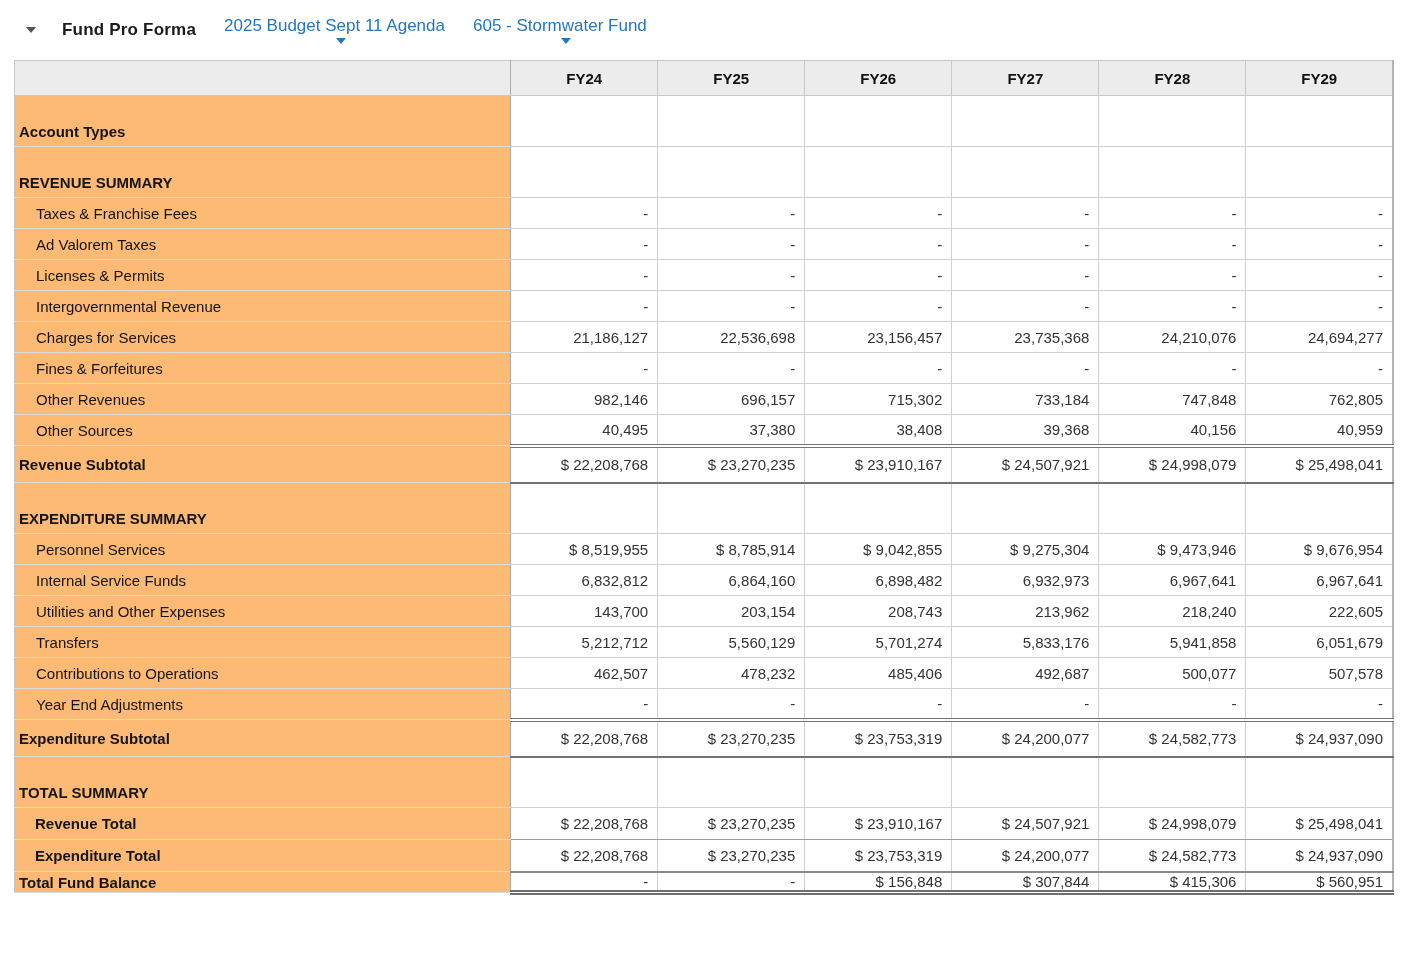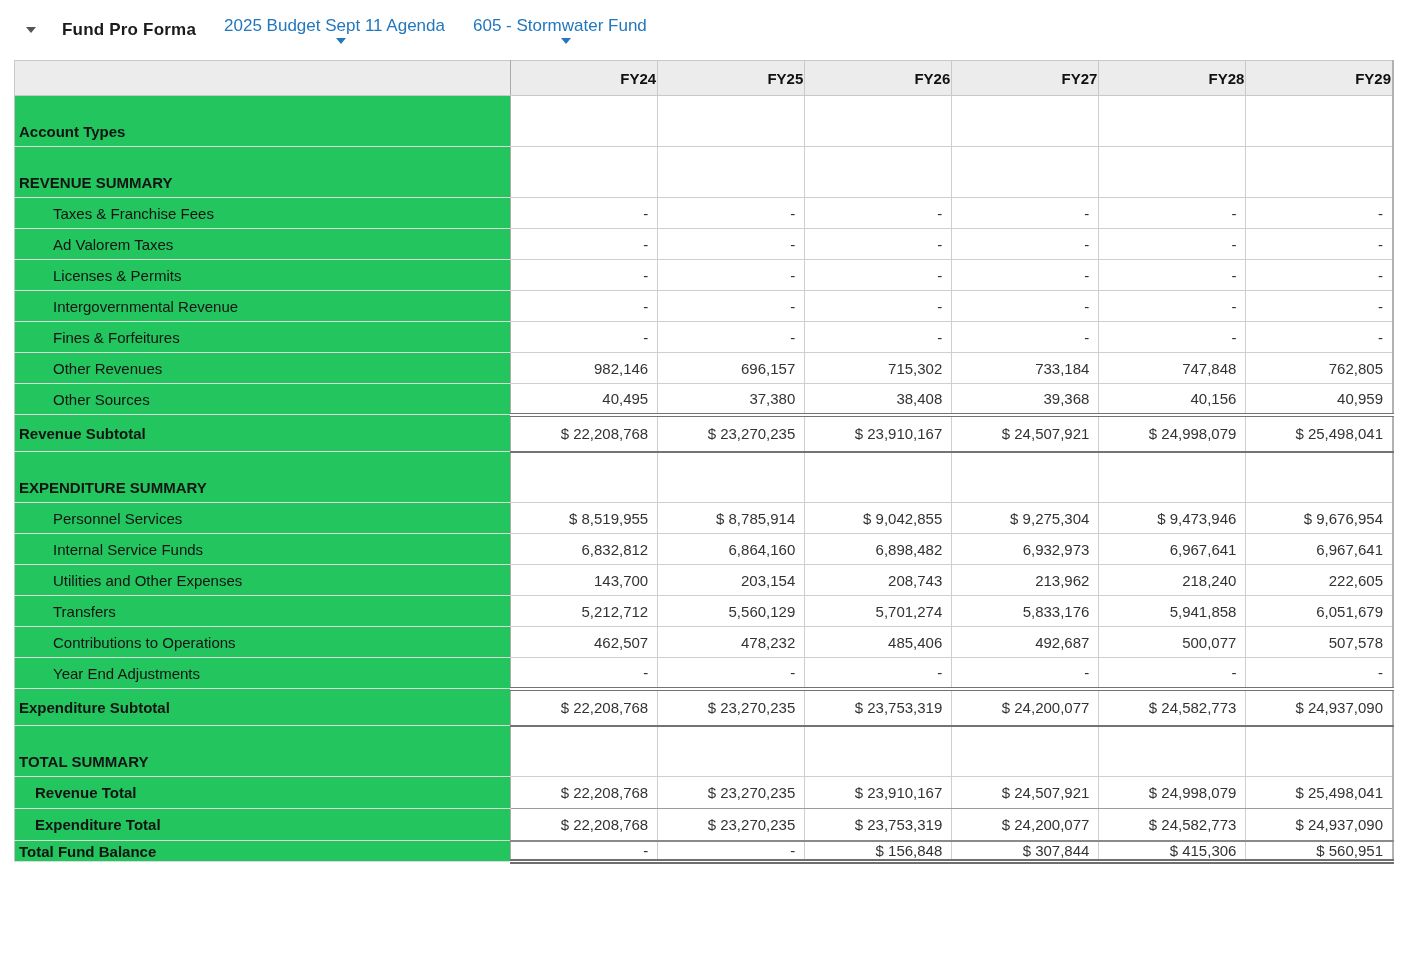--- a/index.html
+++ b/index.html
@@ -12,31 +12,31 @@
   .toolbar-title{font-size:17px;font-weight:bold;color:#1b1b1b;margin-left:26px;letter-spacing:.2px;}
   .toolbar-link{font-size:17px;color:#2377bd;margin-left:28px;cursor:pointer;display:flex;align-items:center;flex-direction:column;}
   .toolbar-link .caret{margin-left:13px;margin-top:2px;}
 
   
   table.proforma{border-collapse:collapse;table-layout:fixed;margin-left:14px;width:1380px;border:1px solid #c2c2c2;border-right:2px solid #b2b2b2;}
   col.lbl{width:496px;}
   col.fy{width:147px;}
   th,td{font-size:15px;overflow:hidden;white-space:nowrap;}
   thead tr{height:35px;}
-  thead th{background:#ececec;border:1px solid #c9c9c9;font-weight:bold;color:#111111;text-align:right;}
+  thead th{background:#ececec;border:1px solid #c9c9c9;font-weight:bold;color:#111111;text-align:center;}
   thead th.corner{border-right:1px solid #ababab;}
 
-  td.label-cell{background:#22c55e;border-bottom:1px solid #dadada;border-right:1px solid #ababab;padding-left:4px;color:#141414;}
+  td.label-cell{background:#fdba74;border-bottom:1px solid #dadada;border-right:1px solid #ababab;padding-left:4px;color:#141414;}
   td.value-cell{background:#ffffff;border:1px solid #cfcfcf;text-align:right;padding:0 9px 0 2px;color:#333333;}
 
   tr.section{height:51px;}
   tr.section td.label-cell{font-weight:bold;vertical-align:bottom;padding-bottom:6px;}
 
   tr.account{height:31px;}
-  tr.account td.label-cell{padding-left:38px;}
+  tr.account td.label-cell{padding-left:21px;}
 
   tr.subtotal{height:37px;}
   tr.subtotal td.label-cell{font-weight:bold;}
   tr.subtotal td.value-cell{border-top:4px double #737373;border-bottom:2px solid #737373;}
 
   tr.total{height:32px;}
   tr.total td.label-cell{font-weight:bold;padding-left:20px;}
   tr.total td.value-cell{border-top:1px solid #9b9b9b;border-bottom:1px solid #9b9b9b;}
 
   tr.grand{height:21px;}
@@ -131,20 +131,29 @@
       <tr class="account">
         <td class="label-cell">Intergovernmental Revenue</td>
         <td class="value-cell">-</td>
         <td class="value-cell">-</td>
         <td class="value-cell">-</td>
         <td class="value-cell">-</td>
         <td class="value-cell">-</td>
         <td class="value-cell">-</td>
       </tr>
       <tr class="account">
+        <td class="label-cell">Charges for Services</td>
+        <td class="value-cell">21,186,127</td>
+        <td class="value-cell">22,536,698</td>
+        <td class="value-cell">23,156,457</td>
+        <td class="value-cell">23,735,368</td>
+        <td class="value-cell">24,210,076</td>
+        <td class="value-cell">24,694,277</td>
+      </tr>
+      <tr class="account">
         <td class="label-cell">Fines &amp; Forfeitures</td>
         <td class="value-cell">-</td>
         <td class="value-cell">-</td>
         <td class="value-cell">-</td>
         <td class="value-cell">-</td>
         <td class="value-cell">-</td>
         <td class="value-cell">-</td>
       </tr>
       <tr class="account">
         <td class="label-cell">Other Revenues</td>

